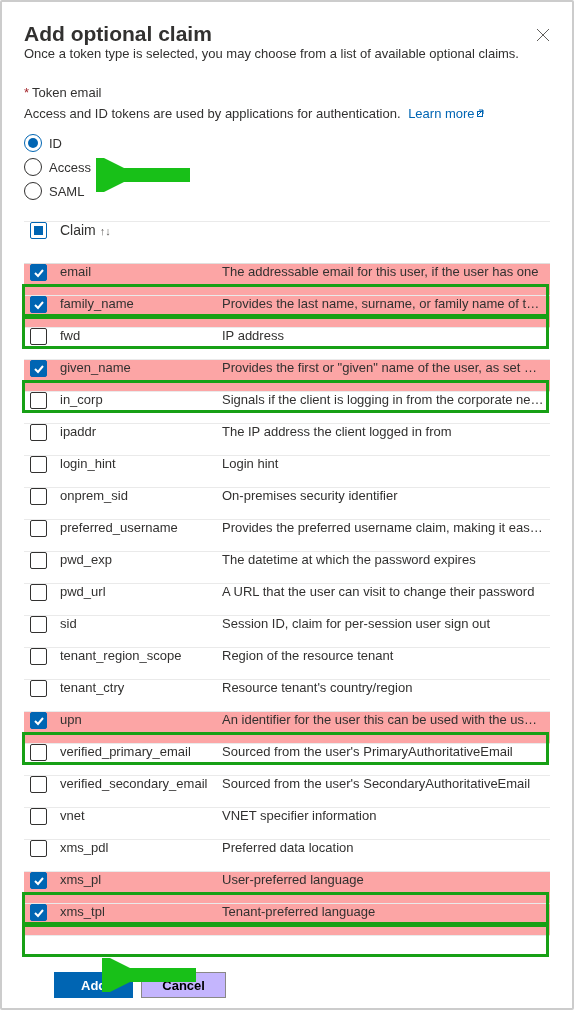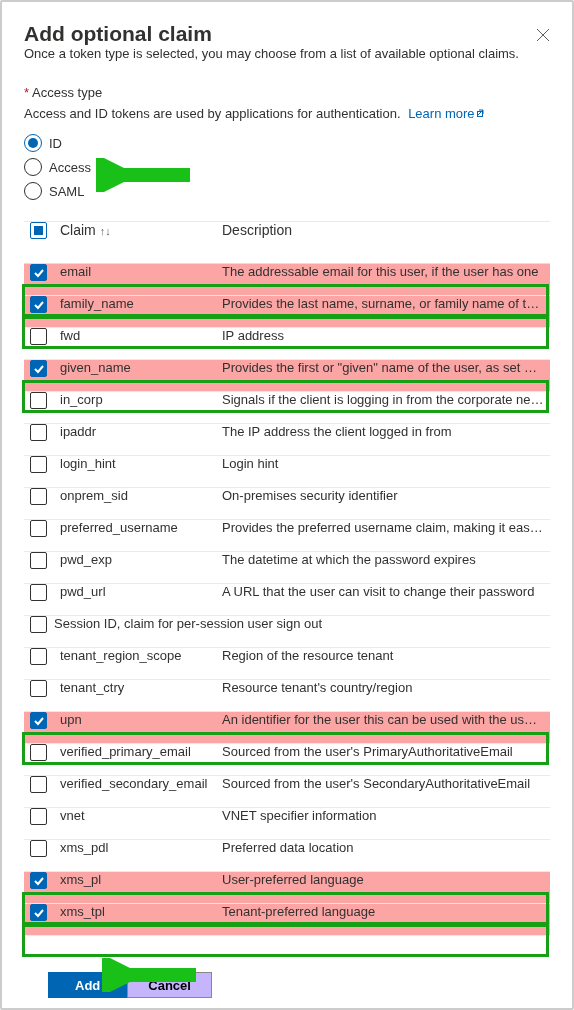--- a/index.html
+++ b/index.html
@@ -31,42 +31,42 @@
     .col-desc { flex: 1; white-space: nowrap; overflow: hidden; text-overflow: ellipsis; padding-right: 6px; }
     .chk { width: 17px; height: 17px; border: 1px solid #323130; border-radius: 2px; display: flex; align-items: center; justify-content: center; flex-shrink: 0; }
     .chk.checked { background: #0065b3; border-color: #0065b3; }
     .chk.checked svg { width: 12px; height: 12px; }
     .chk.hdr-chk { border-color: #0065b3; }
     .chk.hdr-chk .inner-sq { width: 9px; height: 9px; background: #0065b3; }
     .sort-ind { margin-left: 4px; font-size: 11px; color: #605e5c; }
     .trow.sel { background: #fca5a5; }
     .hl { position: absolute; border: 3px solid #17a015; pointer-events: none; }
     .arrow { position: absolute; pointer-events: none; }
-    .footer { position: absolute; bottom: 10px; left: 6px; padding-top: 8px; display: flex; gap: 0; padding-left: 40px; }
+    .footer { position: absolute; bottom: 10px; left: 12px; padding-top: 8px; display: flex; gap: 8px; padding-left: 40px; }
     .btn { height: 26px; padding: 0 20px; font-size: 13px; font-weight: 600; border: 1px solid #8a8886; background: #c4b5fd; cursor: pointer; }
     .btn.primary { background: #0065b3; color: #fff; border-color: #0065b3; padding: 0 26px; }
   </style>
 </head>
 <body>
 
 <div class="outer">
 <div class="panel">
   <div class="hdr">
     <div class="title">Add optional claim</div>
     <div class="close">
       <svg viewBox="0 0 14 14">
             <path d="M1 1 L13 13 M13 1 L1 13" stroke="#605e5c" stroke-width="1"></path>
           </svg>
     </div>
   </div>
 
   <div class="desc">Once a token type is selected, you may choose from a list of available optional claims.</div>
 
   <div class="label-row">
-    <span class="req-star">*</span><span class="sec-label">Access type</span>
+    <span class="req-star">*</span><span class="sec-label">Token email</span>
   </div>
   <div class="hint">
     <span>Access and ID tokens are used by applications for authentication.</span>
     <a class="learn" href="#"><span>Learn more</span><svg viewBox="0 0 10 10">
             <path d="M2 2h4M6 2v4M6 2L1 7" stroke="#0065b3" stroke-width="1" fill="none"></path>
             <rect x="0.5" y="3.5" width="5" height="5" fill="none" stroke="#0065b3" stroke-width="1"></rect>
           </svg></a>
   </div>
 
   <div class="radios">
@@ -89,21 +89,20 @@
   <div class="table-wrap">
     <div class="thead">
       <div class="col-chk">
         <div class="chk hdr-chk">
               <div class="inner-sq"></div>
             </div>
       </div>
       <div class="col-claim">
         <span>Claim</span><span class="sort-ind">↑↓</span>
       </div>
-      <div class="col-desc">Description</div>
     </div>
     <div id="rows">
           <div class="trow sel">
             <div class="col-chk">
               <div class="chk checked">
                 <svg viewBox="0 0 12 12">
                   <path d="M2 6 L5 9 L10 3" stroke="#fff" stroke-width="2" fill="none"></path>
                 </svg>
               </div>
             </div>
@@ -185,20 +184,21 @@
             <div class="col-chk">
               <div class="chk"></div>
             </div>
             <div class="col-claim">pwd_url</div>
             <div class="col-desc">A URL that the user can visit to change their password</div>
           </div>
           <div class="trow">
             <div class="col-chk">
               <div class="chk"></div>
             </div>
+            <div class="col-claim">sid</div>
             <div class="col-desc">Session ID, claim for per-session user sign out</div>
           </div>
           <div class="trow">
             <div class="col-chk">
               <div class="chk"></div>
             </div>
             <div class="col-claim">tenant_region_scope</div>
             <div class="col-desc">Region of the resource tenant</div>
           </div>
           <div class="trow">

